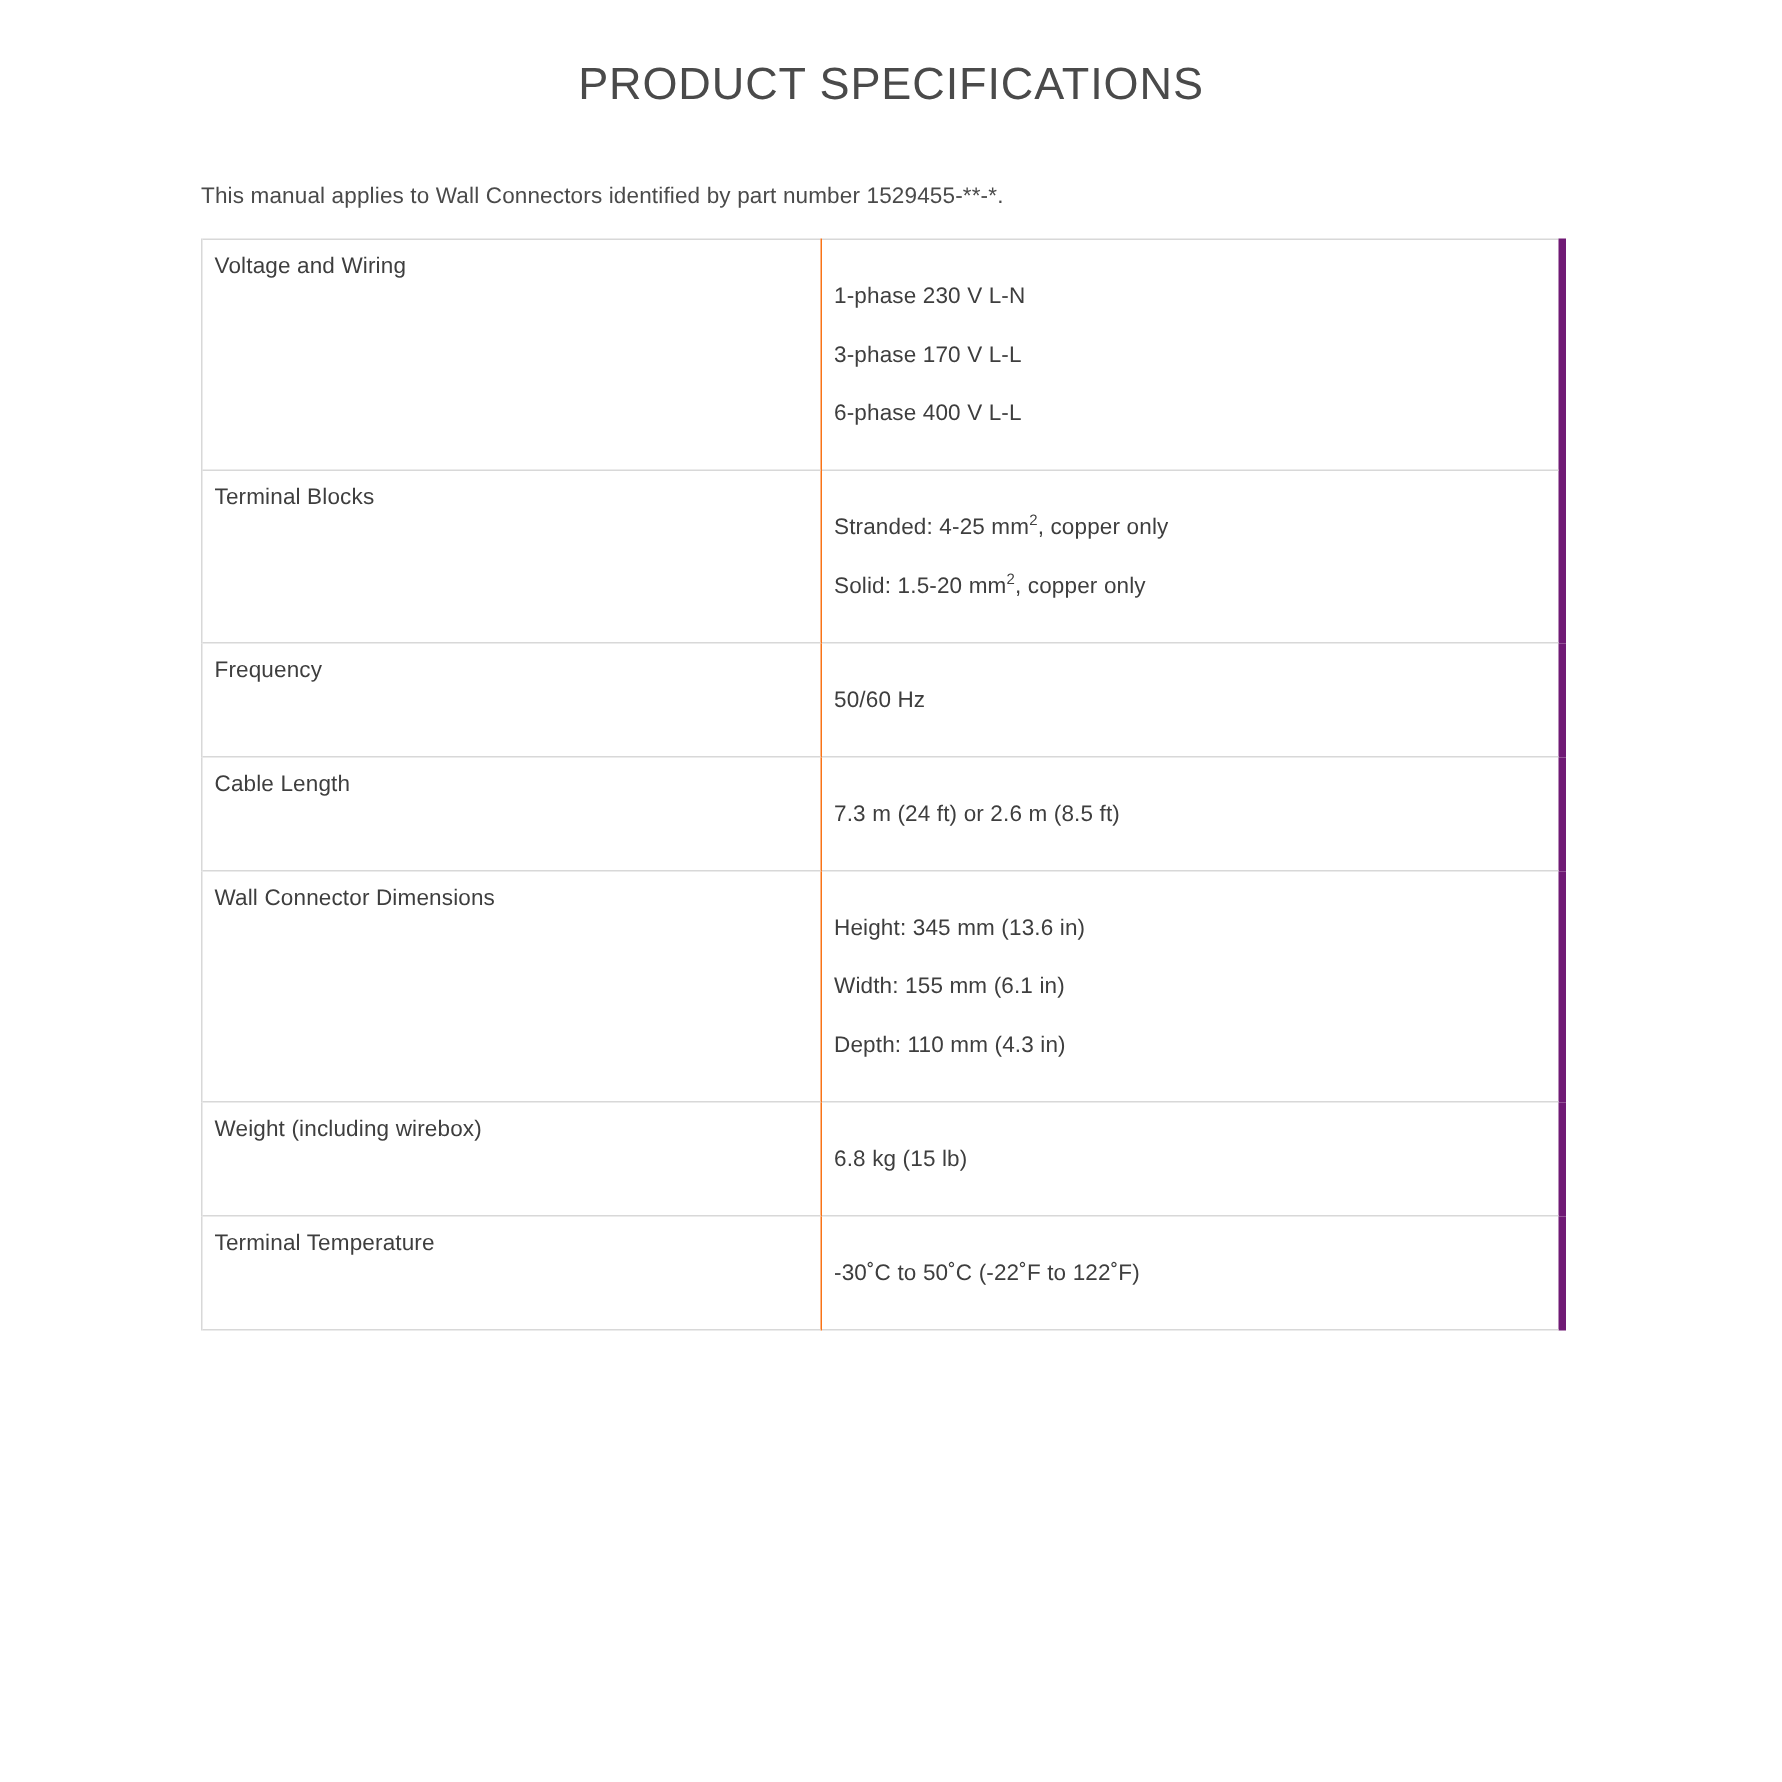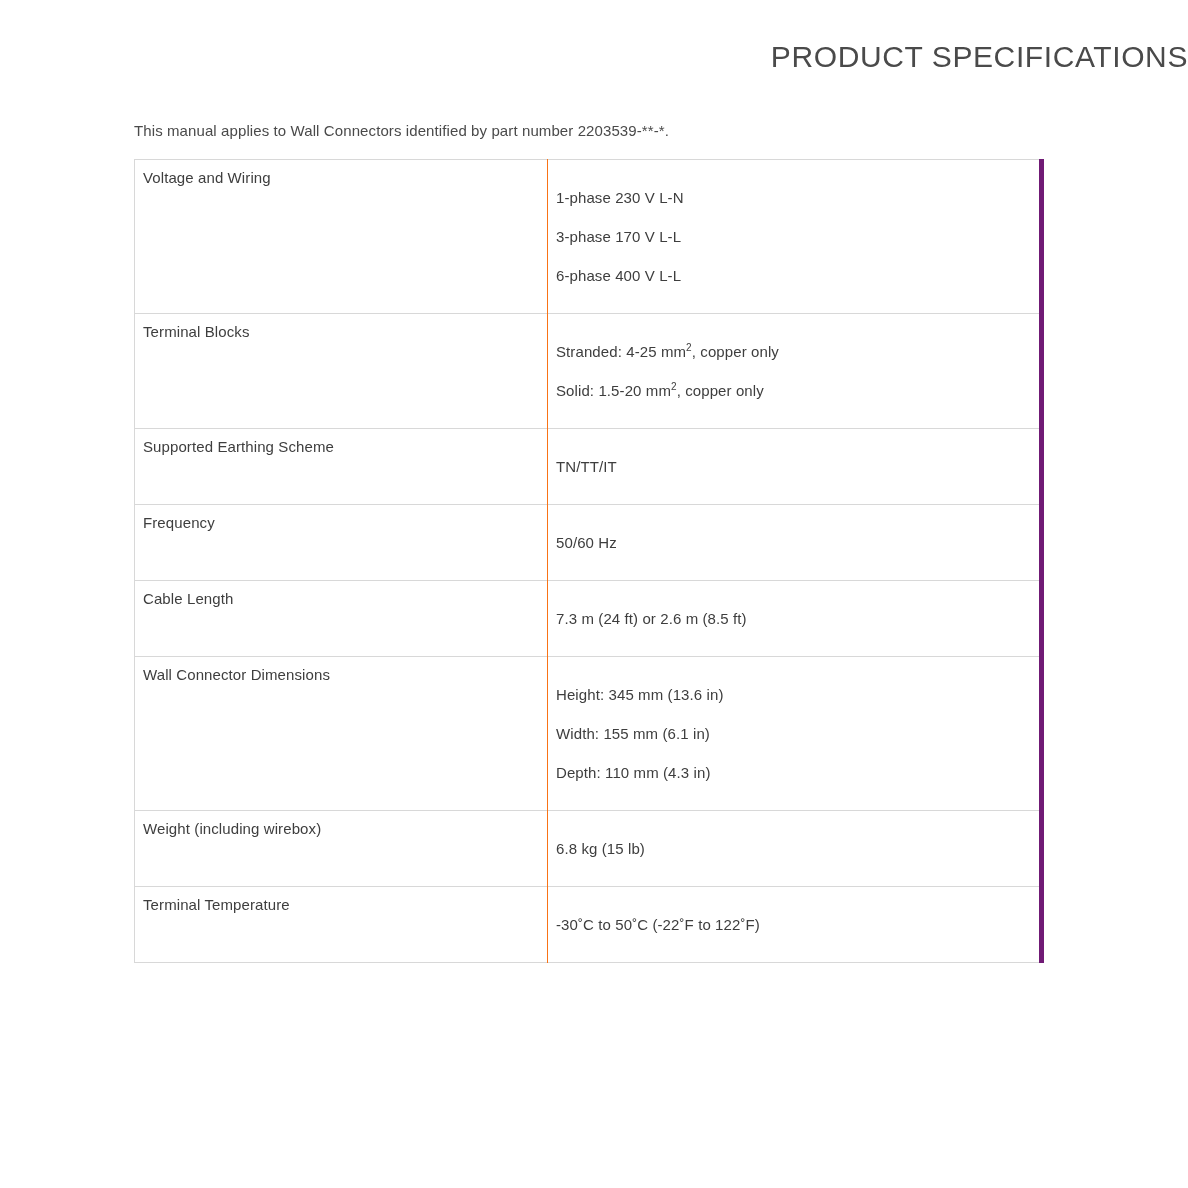--- a/index.html
+++ b/index.html
@@ -14,21 +14,21 @@
     color: #3e3e3e;
     -webkit-font-smoothing: antialiased;
   }
   .page {
     position: relative;
     width: 1188px;
     height: 1188px;
     box-sizing: border-box;
   }
   .doc-title {
-    text-align: right;
+    text-align: center;
     font-size: 30px;
     font-weight: 400;
     letter-spacing: 0.6px;
     color: #4a4a4a;
     margin: 0;
     padding-top: 40px;
   }
   .intro {
     font-size: 15px;
     color: #4a4a4a;
@@ -93,48 +93,40 @@
     line-height: 0;
   }
 </style>
 </head>
 <body>
 
 <div class="page">
 
   <h1 class="doc-title">PRODUCT SPECIFICATIONS</h1>
 
-  <p class="intro">This manual applies to Wall Connectors identified by part number 2203539-**-*.</p>
+  <p class="intro">This manual applies to Wall Connectors identified by part number 1529455-**-*.</p>
 
   <table class="spec-table">
     <tbody>
         <tr class="multi">
           <td><span class="cell-label">Voltage and Wiring</span></td>
           <td>
             <div class="cell-value">
               <div class="line">1-phase 230 V L-N</div>
               <div class="line">3-phase 170 V L-L</div>
               <div class="line">6-phase 400 V L-L</div>
             </div>
           </td>
         </tr>
         <tr class="multi">
           <td><span class="cell-label">Terminal Blocks</span></td>
           <td>
             <div class="cell-value">
               <div class="line">Stranded: 4-25 mm<sup>2</sup>, copper only</div>
               <div class="line">Solid: 1.5-20 mm<sup>2</sup>, copper only</div>
-            </div>
-          </td>
-        </tr>
-        <tr class="single">
-          <td><span class="cell-label">Supported Earthing Scheme</span></td>
-          <td>
-            <div class="cell-value">
-              <div class="line">TN/TT/IT</div>
             </div>
           </td>
         </tr>
         <tr class="single">
           <td><span class="cell-label">Frequency</span></td>
           <td>
             <div class="cell-value">
               <div class="line">50/60 Hz</div>
             </div>
           </td>

